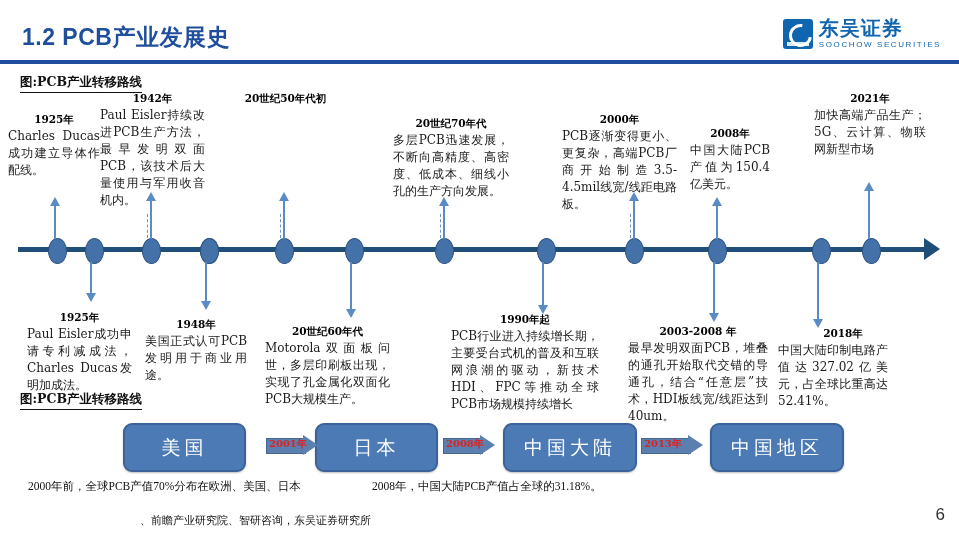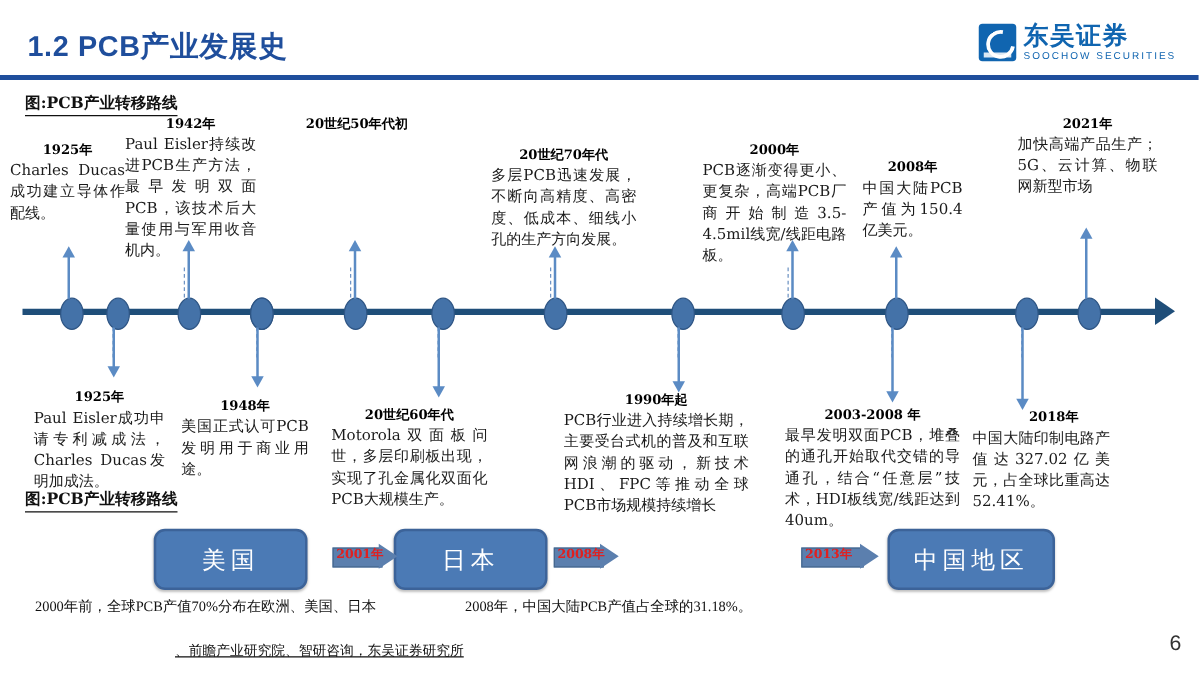--- a/index.html
+++ b/index.html
@@ -132,21 +132,21 @@
 
   
   .note{
     position:absolute;
     font-family:Liberation Serif, serif;
     font-size:11.5px;color:#111;line-height:1.45;
   }
   .source{
     position:absolute;left:140px;top:513px;
     font-family:"DejaVu Serif","Liberation Serif",serif;
-    font-size:11px;color:#111;white-space:nowrap;text-decoration:underline;
+    font-size:11px;color:#111;white-space:nowrap;
   }
   .pageno{
     position:absolute;right:14px;top:505px;
     font-family:"Liberation Sans","DejaVu Sans",sans-serif;
     font-size:17px;color:#333;
   }
 </style>
 </head>
 <body>
 
@@ -270,20 +270,21 @@
   </div>
 
   <div class="ev" style="left:778px;top:327px;width:110px">
     <div class="yr" style="margin-left:20px">2018年</div>
     <div class="bd">中国大陆印制电路产值达327.02亿美元，占全球比重高达52.41%。</div>
   </div>
 
   <div class="flow">
     <div class="fbox" style="left:123px;width:119px">美国</div>
     <div class="fbox" style="left:315px;width:119px">日本</div>
+    <div class="fbox" style="left:503px;width:130px">中国大陆</div>
     <div class="fbox" style="left:710px;width:130px">中国地区</div>
 
     <div class="farrow" style="left:266px;width:52px">
       <div class="shaft" style="width:38px"></div>
       <div class="head" style="left:37px"></div>
       <div class="lbl">2001年</div>
     </div>
 
     <div class="farrow" style="left:443px;width:52px">
       <div class="shaft" style="width:38px"></div>

